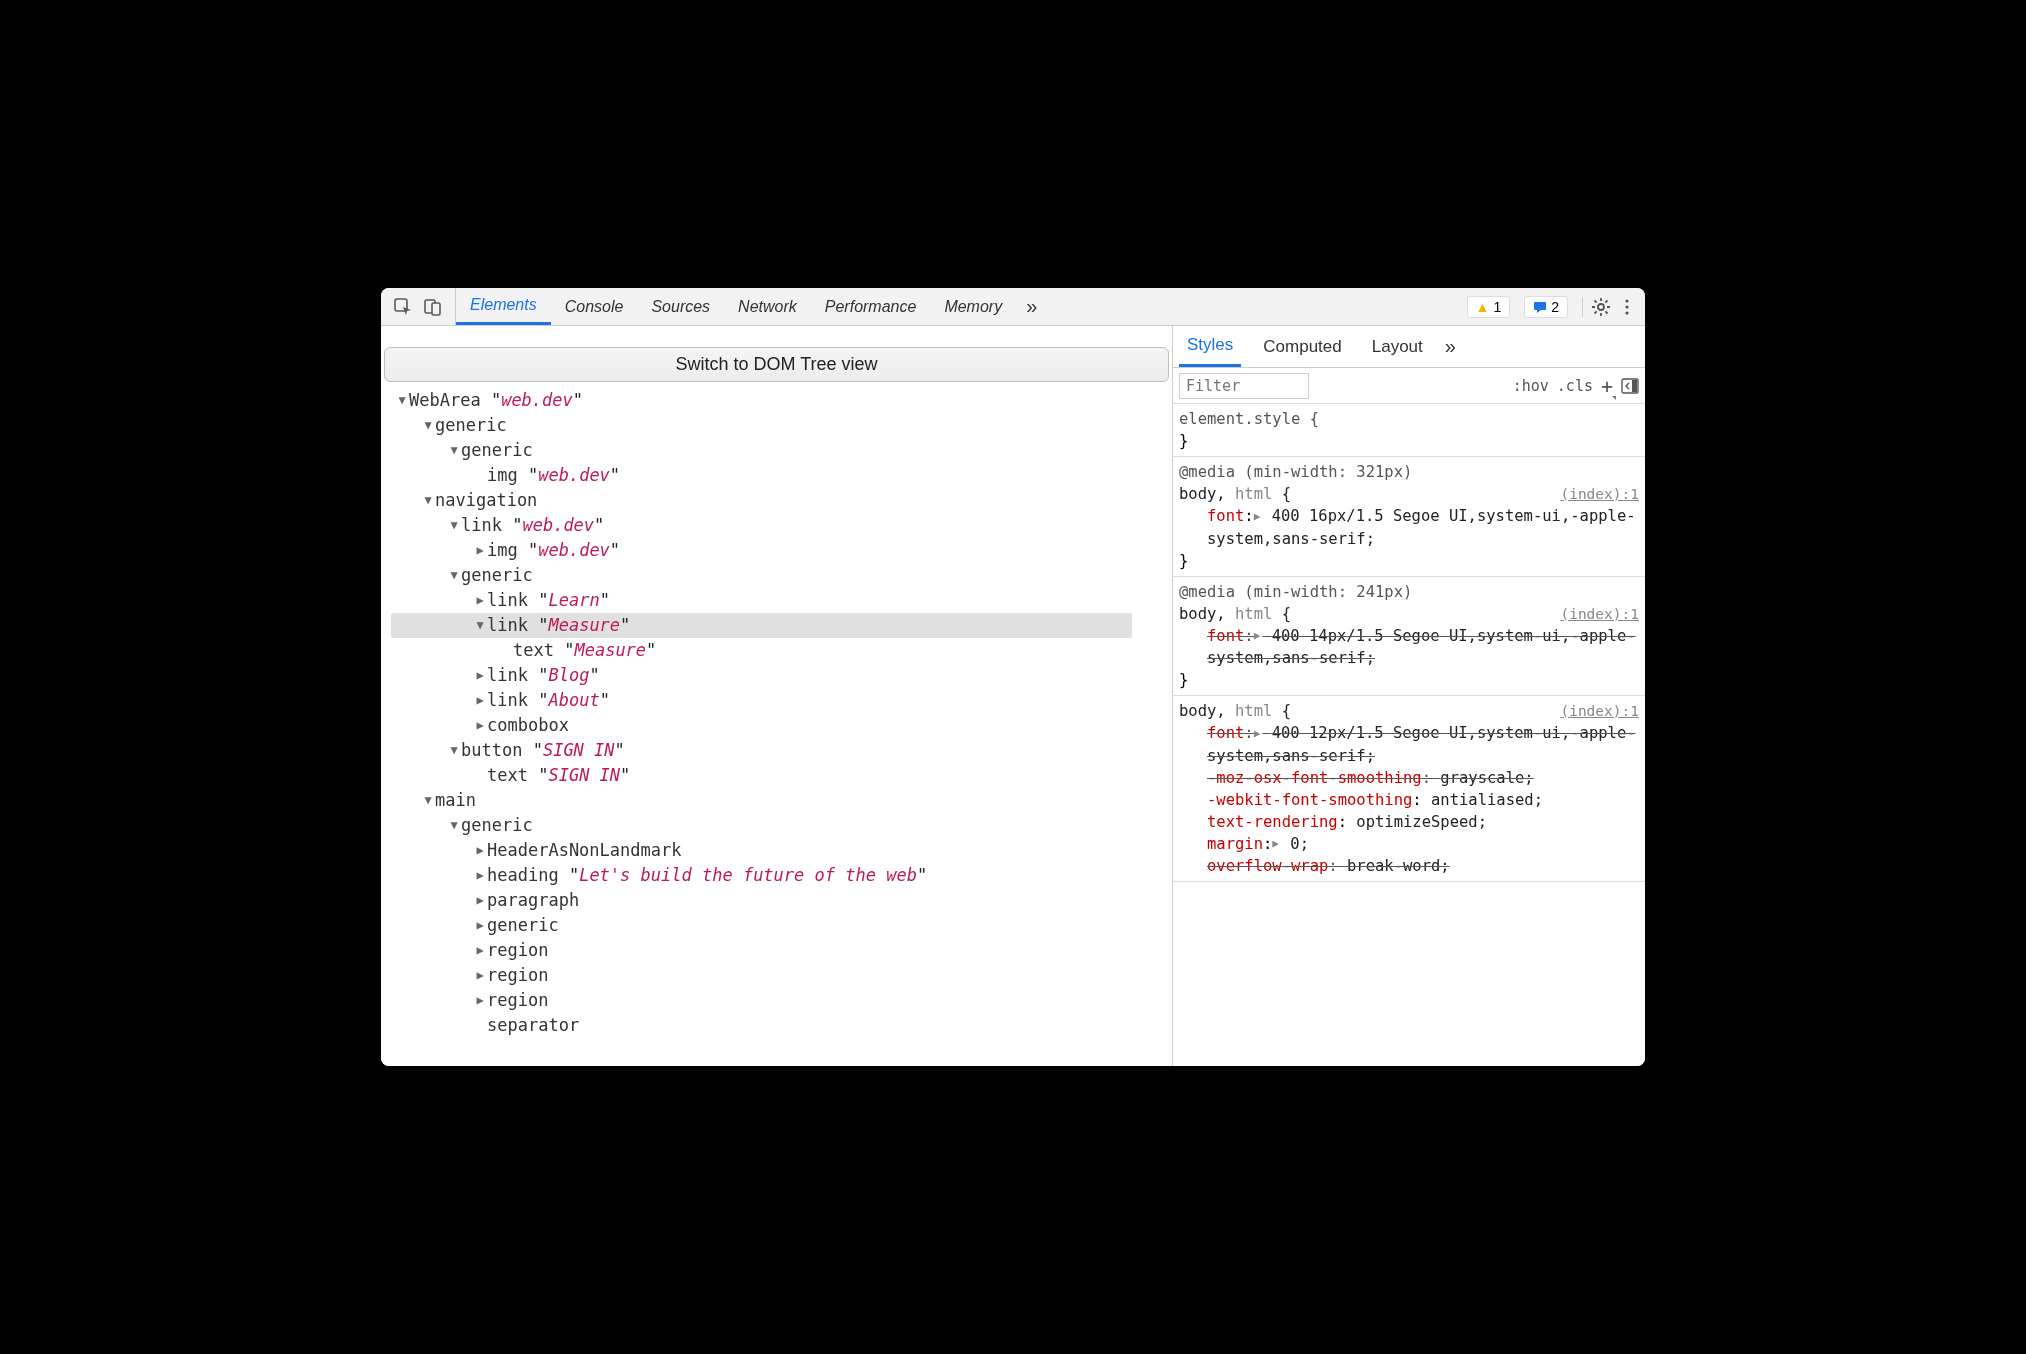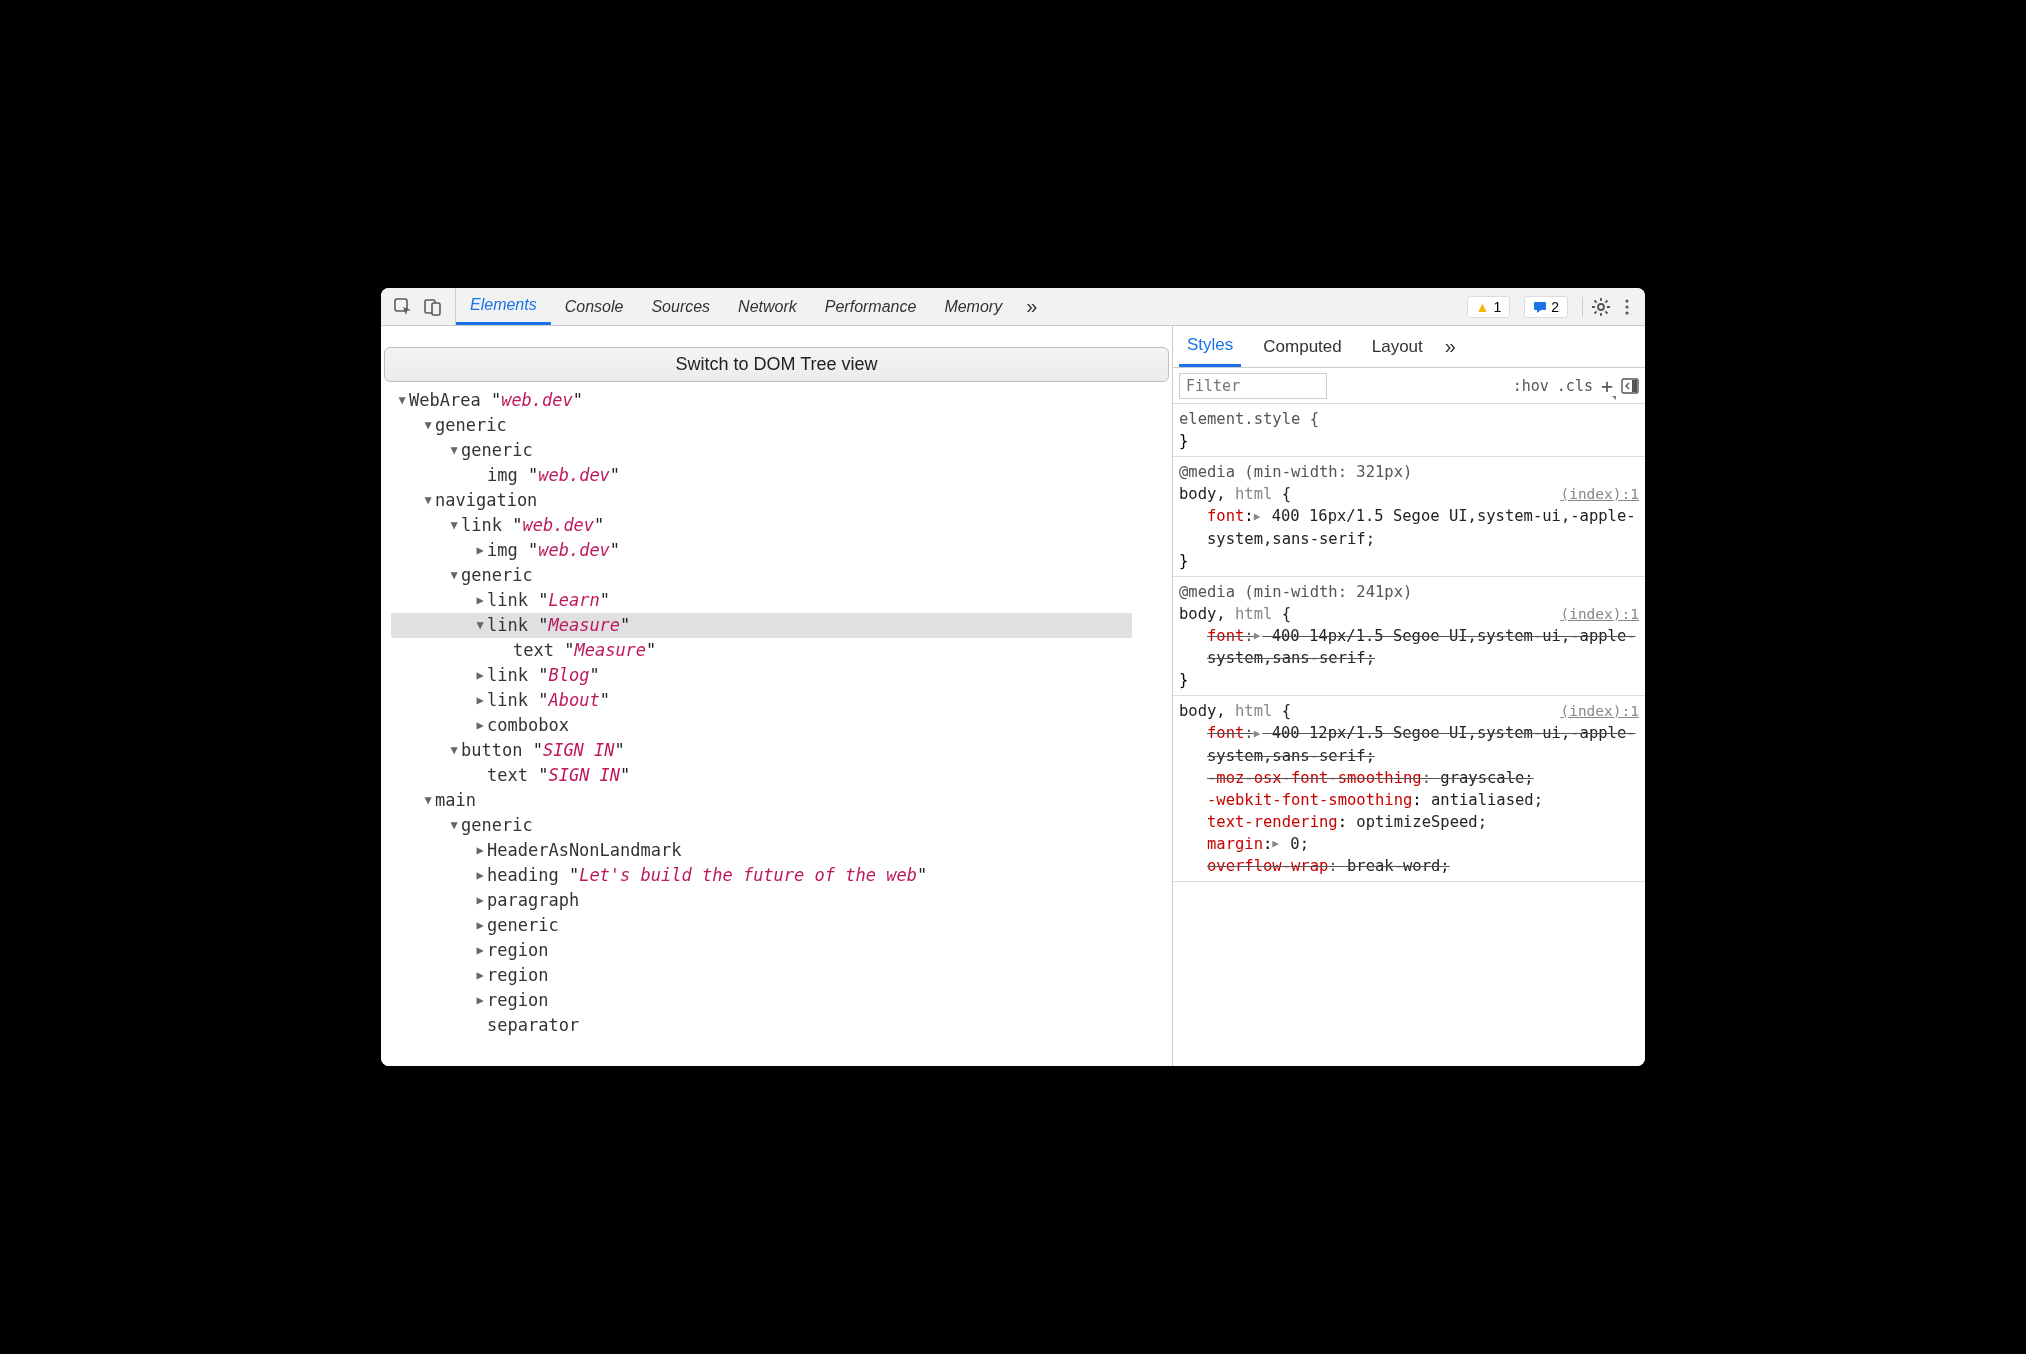--- a/index.html
+++ b/index.html
@@ -104,21 +104,21 @@
   }
   .rtab { font-size: 17px; color:#333; padding: 0 8px; height:100%; display:flex; align-items:center; cursor:pointer;}
   .rtab.active { color:#1a73e8; border-bottom: 3px solid #1a73e8; }
   .rtabs .more2 { color:#333; font-size:20px; cursor:pointer; }
   .filterbar {
     display:flex; align-items:center; height: 36px;
     border-bottom: 1px solid #ddd; padding: 0 6px; gap: 8px;
     font-family: "SF Mono", Menlo, monospace;
   }
   .filterbar input {
-    width: 148px; height: 26px; border:1px solid #ccc; background:#fff;
+    width: 130px; height: 26px; border:1px solid #ccc; background:#fff;
     font-size: 15px; padding: 0 6px; color:#888;
     font-family: inherit;
   }
   .pill { font-size: 15px; color:#555; cursor:pointer; }
   .plus { font-size: 20px; color:#555; cursor:pointer; position:relative; }
   .plus::after { content:""; position:absolute; right:-3px; bottom:-2px; border-left:4px solid transparent; border-top:4px solid #777;}
   .sidepanel-toggle { cursor:pointer; color:#555; }
   .filterbar .spacer { flex:1; }
 
   .styles { flex:1; overflow-y:auto; font-family: "SF Mono", Menlo, monospace; font-size: 15.5px; line-height: 22px; position: relative; }

